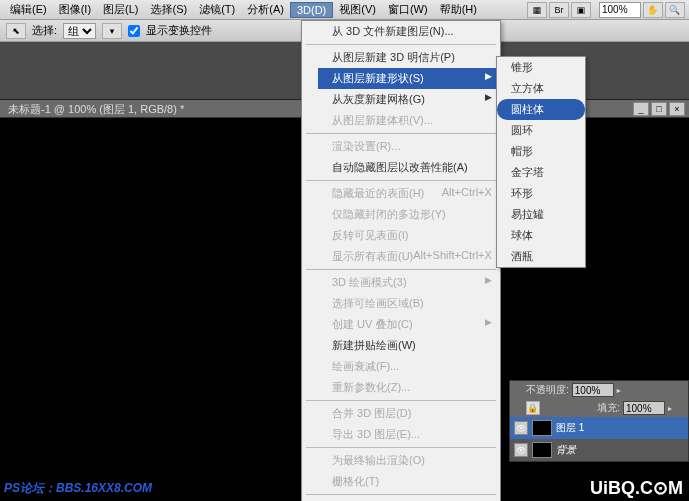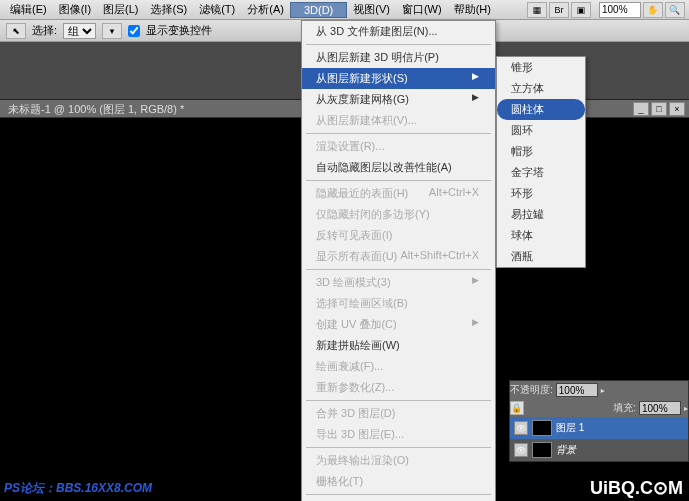--- a/index.html
+++ b/index.html
@@ -1,40 +1,40 @@
 <!DOCTYPE html>
 <html><head>
 <meta charset="utf-8">
 <style>
 * { margin: 0; padding: 0; box-sizing: border-box; font-family: "Microsoft YaHei", Arial, sans-serif; }
 body { background: #000; width: 689px; height: 501px; overflow: hidden; position: relative; }
 .menubar { background: linear-gradient(#e8e8e8, #d0d0d0); height: 20px; display: flex; align-items: center; padding: 0 4px; font-size: 11px; border-bottom: 1px solid #999; }
 .menubar .mi { padding: 11px 6px; cursor: default; }
-.menubar .mi.active { background: #6b8bb8; color: #fff; border: 1px solid #4a6a98; padding: 1px 13px; }
+.menubar .mi.active { background: #6b8bb8; color: #fff; border: 1px solid #4a6a98; padding: 1px 6px; }
 .menubar .tools { margin-left: auto; display: flex; align-items: center; gap: 2px; }
 .tbtn { width: 20px; height: 16px; background: #e0e0e0; border: 1px solid #aaa; font-size: 9px; display: flex; align-items: center; justify-content: center; }
 .zoominp { width: 42px; height: 16px; font-size: 10px; border: 1px solid #999; padding: 0 2px; }
 .opts { background: linear-gradient(#e0e0e0, #c8c8c8); height: 22px; display: flex; align-items: center; padding: 0 6px; font-size: 11px; border-bottom: 1px solid #999; gap: 6px; }
 .sel { height: 16px; font-size: 11px; border: 1px solid #999; }
 .cb { width: 12px; height: 12px; }
 .canvas-area { background: #4a4a4a; height: 58px; border-bottom: 1px solid #222; }
 .doc-title { background: #6a6a6a; color: #ddd; font-size: 11px; padding: 2px 8px; height: 18px; border-bottom: 1px solid #333; }
 .black-canvas { background: #000; height: 383px; position: relative; }
 .dropdown { position: absolute; background: #f0f0f0; border: 1px solid #888; box-shadow: 2px 2px 4px rgba(0,0,0,0.3); font-size: 11px; min-width: 195px; }
 .dropdown.main { left: 301px; top: 20px; }
-.dd-item { padding: 3px 16px 3px 14px; display: flex; justify-content: space-between; white-space: nowrap; color: #333; }
+.dd-item { padding: 3px 8px 3px 14px; display: flex; justify-content: space-between; white-space: nowrap; color: #333; margin-left: 16px; }
 .dd-item.disabled { color: #aaa; }
 .dd-item.hl { background: #2b5cb0; color: #fff; gap: 43px; }
 .dd-item .arrow { font-size: 9px; }
 .dd-sep { height: 1px; background: #bbb; margin: 2px 4px; }
 .submenu { position: absolute; left: 496px; top: 56px; background: #f0f0f0; border: 1px solid #888; box-shadow: 2px 2px 4px rgba(0,0,0,0.3); font-size: 11px; min-width: 90px; }
 .sub-item { padding: 3px 28px 3px 14px; color: #333; }
 .sub-item.hl { background: #2b5cb0; color: #fff; border-radius: 10px; }
 .panels { position: absolute; right: 0; top: 380px; width: 180px; background: #6a6a6a; border: 1px solid #333; font-size: 10px; }
-.panel-row { display: flex; align-items: center; padding: 2px 0; color: #ddd; gap: 3px; }
+.panel-row { display: flex; align-items: center; padding: 2px 16px; color: #ddd; gap: 3px; }
 .opinp { width: 42px; height: 14px; font-size: 10px; border: 1px solid #444; background: #ccc; padding: 0 2px; }
 .layer-row { background: #3a6bb5; color: #fff; padding: 3px 4px; display: flex; align-items: center; gap: 4px; }
 .layer-row.bg { background: #575757; }
 .eye { width: 14px; height: 14px; background: #ccc; border: 1px solid #888; font-size: 8px; display: flex; align-items: center; justify-content: center; }
 .thumb { width: 20px; height: 16px; background: #000; border: 1px solid #888; }
 .watermark { position: absolute; bottom: 4px; left: 4px; color: #2a5cd8; font-size: 12px; font-weight: bold; font-style: italic; }
 .watermark2 { position: absolute; bottom: 2px; right: 6px; color: #fff; font-size: 18px; font-weight: bold; text-shadow: 1px 1px 2px #000; }
 .win-ctrl { position: absolute; right: 4px; top: 102px; display: flex; gap: 2px; }
 .wbtn { width: 16px; height: 14px; background: #ccc; border: 1px solid #888; font-size: 9px; display: flex; align-items: center; justify-content: center; }
 </style>

